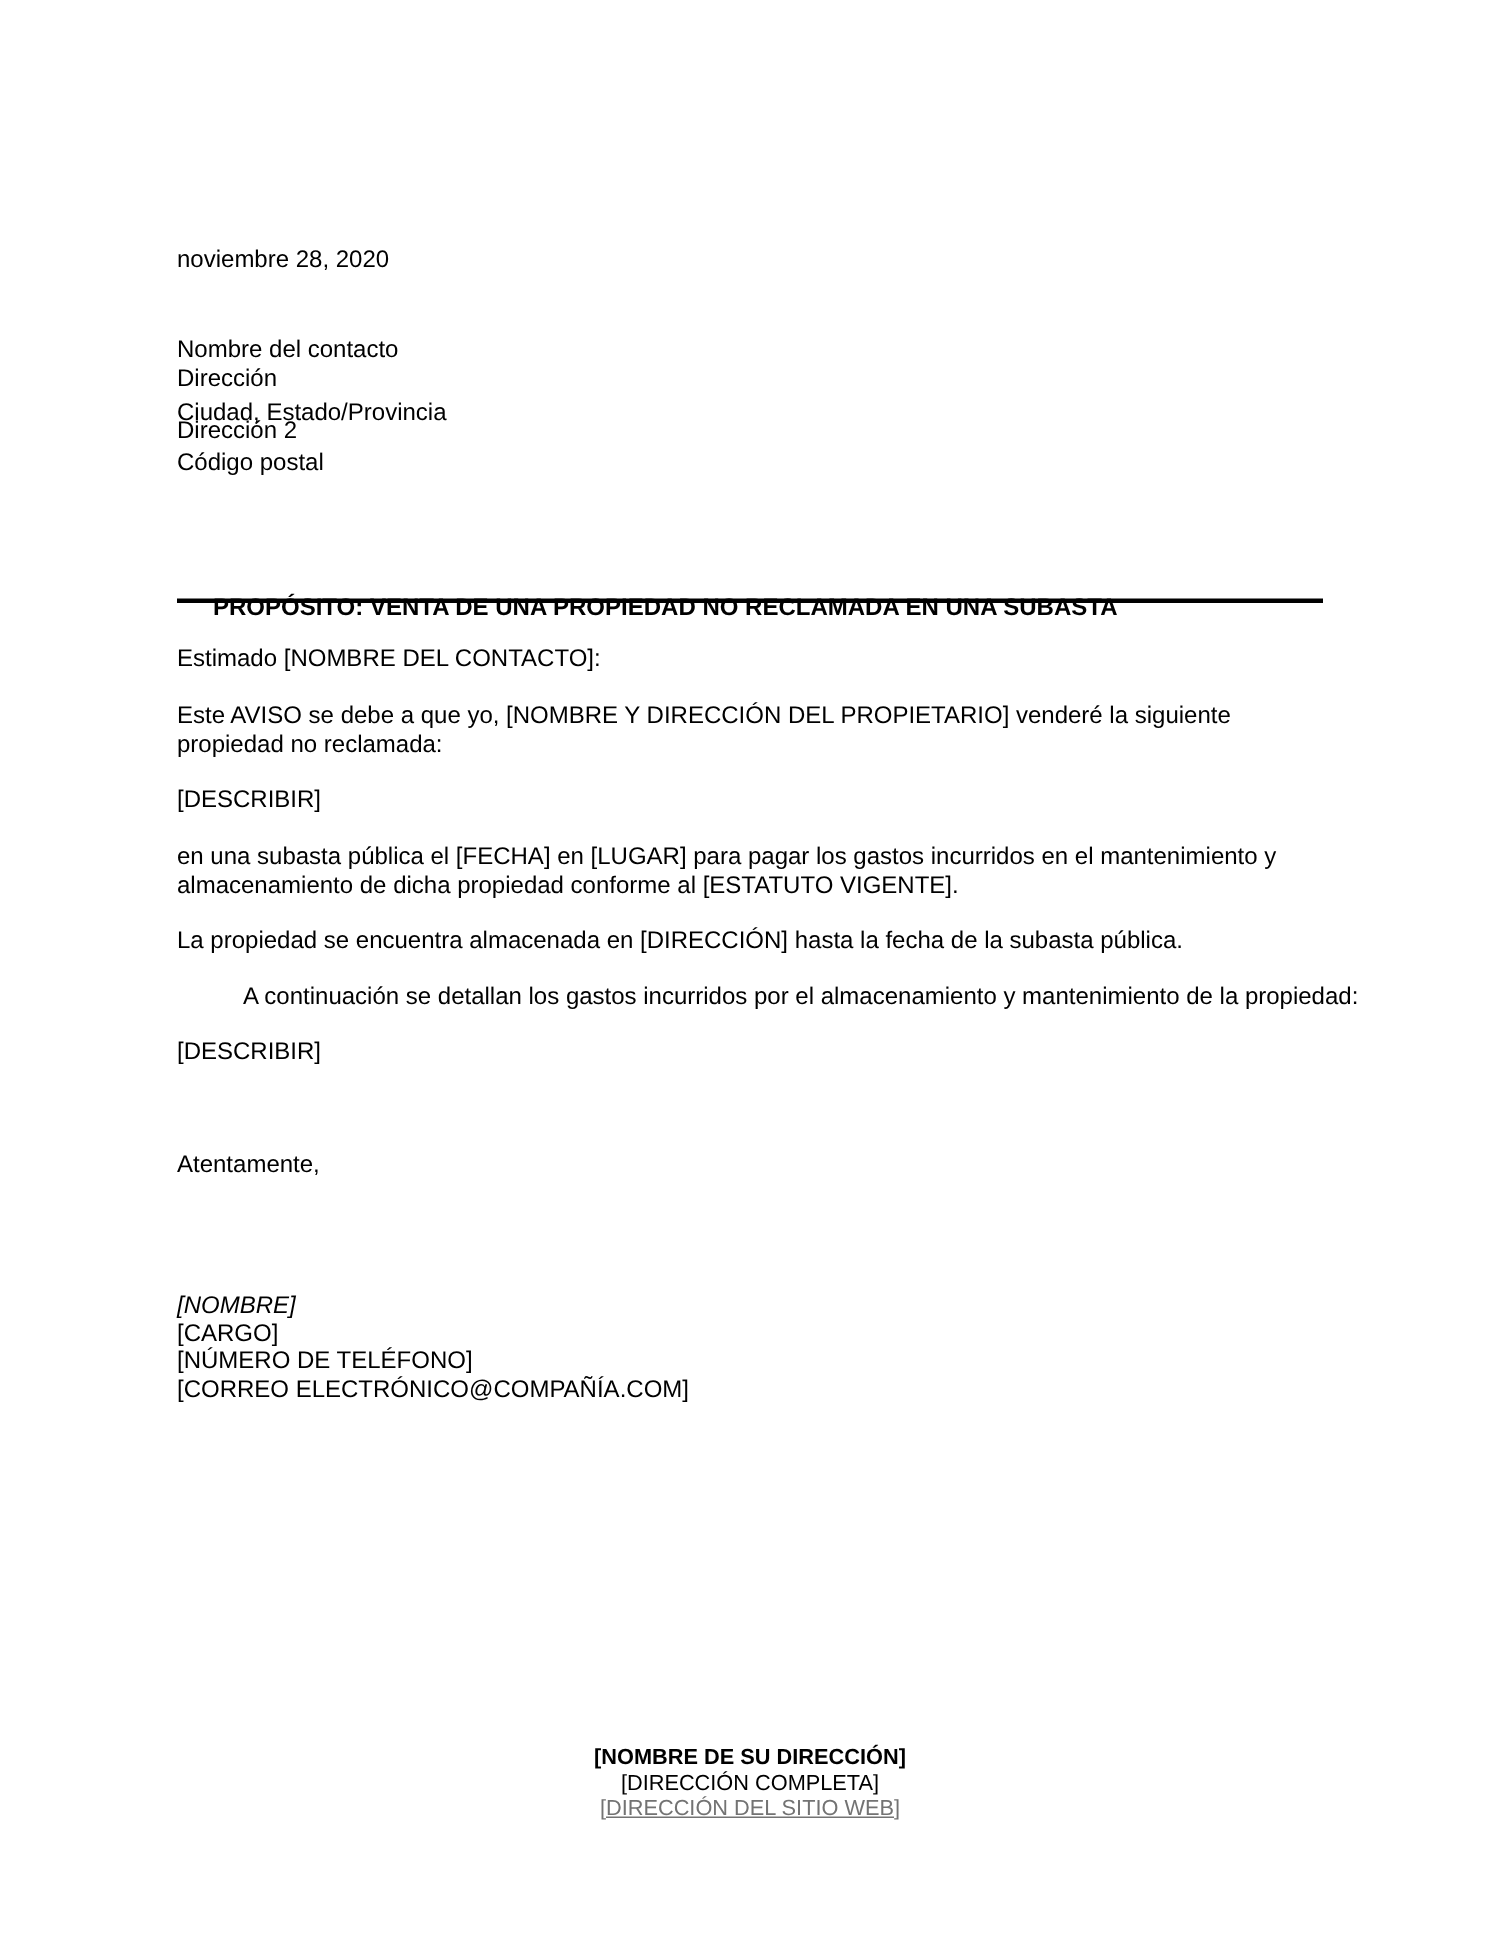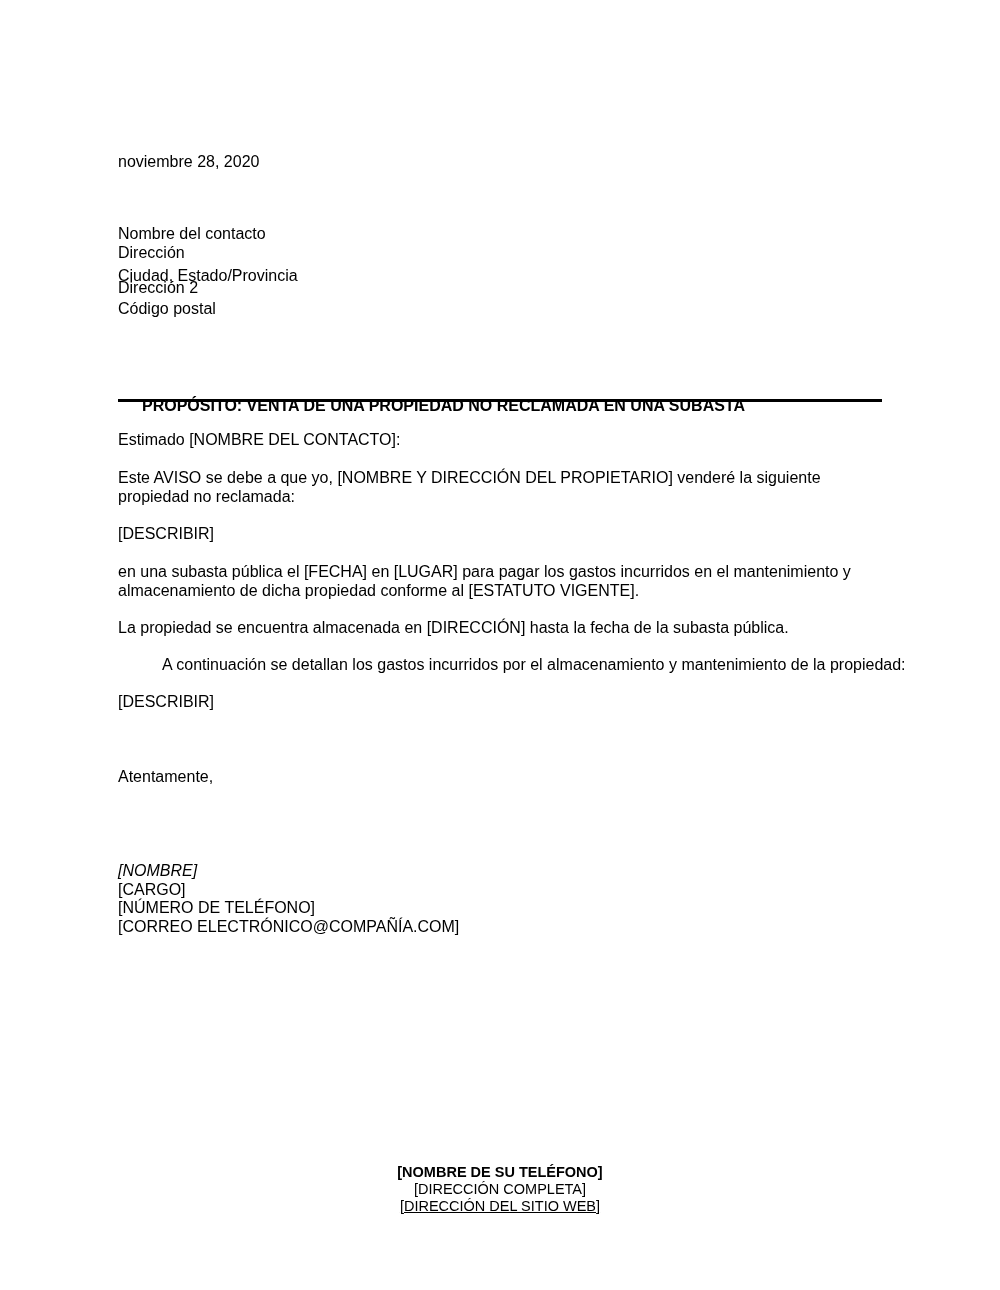--- a/index.html
+++ b/index.html
@@ -5,26 +5,26 @@
     html, body { margin: 0; padding: 0; background: #ffffff; }
     body { width: 1000px; height: 1290px; position: relative; overflow: hidden;
       font-family: "Liberation Sans", sans-serif; color: #000; }
     .line { position: absolute; left: 118px; font-size: 16px; line-height: 19px; white-space: nowrap; }
     .para { position: absolute; left: 118px; width: 770px; font-size: 16px; line-height: 19px; }
     .subject { position: absolute; left: 118px; top: 396px; font-size: 16px; font-weight: bold; line-height: 19px; margin-left: 24px; }
     .rule { position: absolute; left: 118px; top: 399px; width: 764px; height: 3px; background: #000; }
     .footer { position: absolute; left: 0; width: 1000px; top: 1164px; text-align: center;
       font-size: 14.5px; line-height: 17px; }
     .footer .company { font-weight: bold; }
-    .footer a { color: #000000; }
+    .footer a { color: #737373; }
   </style>
 </head>
 <body>
 
-<div class="line" style="top:152px;">noviembre 28, 2020</div>
+<div class="line" style="top:164px;">noviembre 28, 2020</div>
 
 <div>
   <div class="line" style="top:224px;">Nombre del contacto</div>
   <div class="line" style="top:243px;">Dirección</div>
   <div class="line" style="top:278px;">Dirección 2</div>
   <div class="line" style="top:266px;">Ciudad, Estado/Provincia</div>
   <div class="line" style="top:299px;">Código postal</div>
 </div>
 
 <div class="subject">PROPÓSITO: VENTA DE UNA PROPIEDAD NO RECLAMADA EN UNA SUBASTA</div>
@@ -42,16 +42,16 @@
 <div class="line" style="top:767px;">Atentamente,</div>
 
 <div>
   <div class="line" style="top:861px;font-style:italic;">[NOMBRE]</div>
   <div class="line" style="top:880px;">[CARGO]</div>
   <div class="line" style="top:898px;">[NÚMERO DE TELÉFONO]</div>
   <div class="line" style="top:917px;">[CORREO ELECTRÓNICO@COMPAÑÍA.COM]</div>
 </div>
 
 <div class="footer">
-  <div class="company">[NOMBRE DE SU TELÉFONO]</div>
+  <div class="company">[NOMBRE DE SU DIRECCIÓN]</div>
   <div>[DIRECCIÓN COMPLETA]</div>
   <div><a href="#">[DIRECCIÓN DEL SITIO WEB]</a></div>
 </div>
 
 </body></html>

